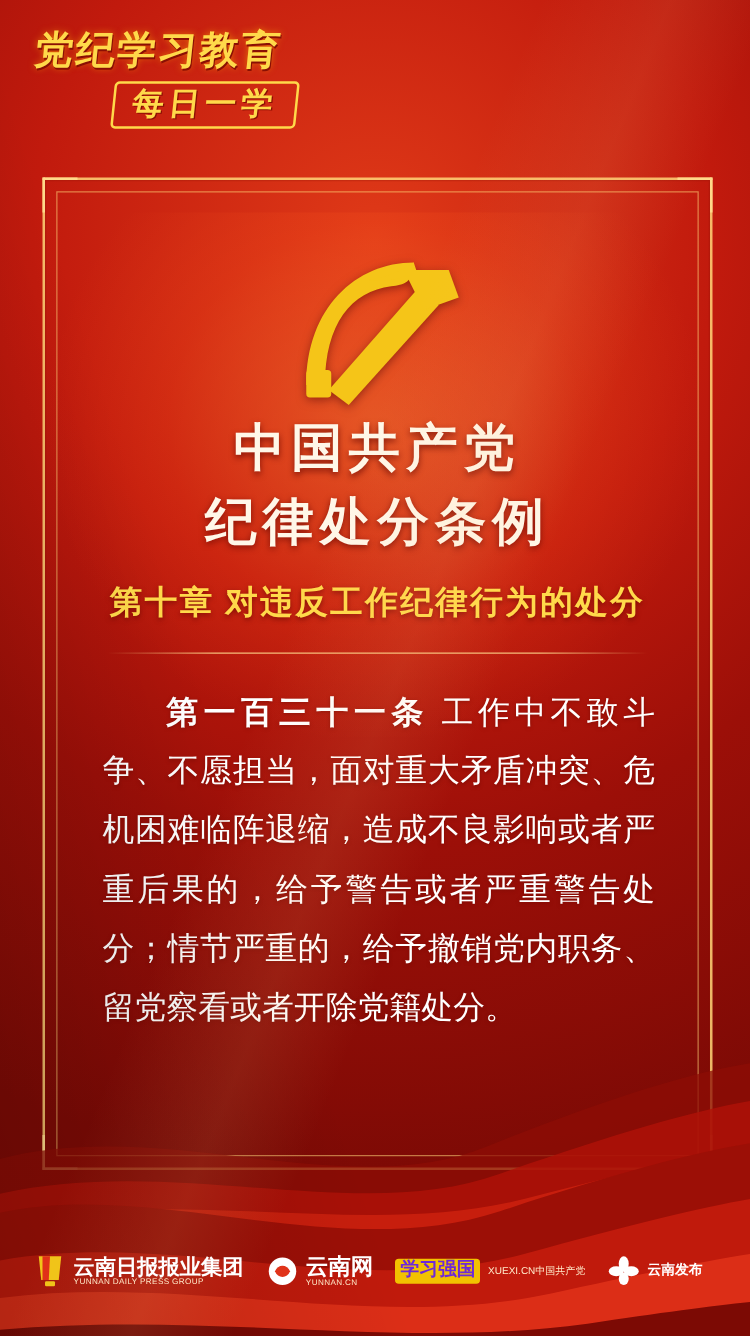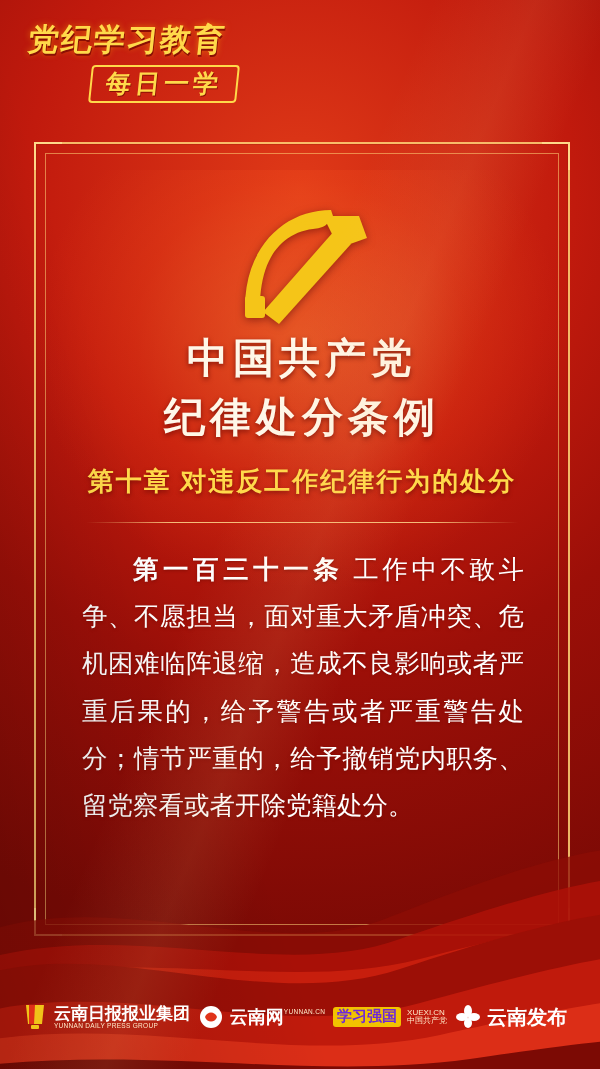--- a/index.html
+++ b/index.html
@@ -220,23 +220,23 @@
   .logo-3 .badge {
     background: #f2c200;
     color: #6d28d9;
     font-family: "Liberation Serif", serif;
     font-weight: bold;
     font-size: 15px;
     padding: 1px 4px;
     border-radius: 3px;
     line-height: 1.15;
   }
-  .logo-3 .stack { display: flex; flex-direction: column; line-height: 1.05; }
+  .logo-3 .stack { display: flex; flex-direction: row; line-height: 1.05; }
   .logo-3 .sub { font-size: 8px; color: #ffe9c9; white-space: nowrap; }
-  .logo-4 .logo-cn { font-size: 20px; }
+  .logo-4 .logo-cn { font-size: 11px; }
 </style>
 </head>
 <body>
 
 <div class="poster">
 
   <div class="glow"></div>
 
   <div class="header">
     <div class="hdr-line1">党纪学习教育</div>
@@ -314,21 +314,21 @@
       </span>
     </div>
 
     <div class="logo logo-2">
       <span class="mark">
         <svg viewBox="0 0 26 30" xmlns="http://www.w3.org/2000/svg">
           <circle cx="13" cy="15" r="11" fill="#ffffff"></circle>
           <path d="M7 15 C9 9, 17 9, 19 15 C17 21, 9 21, 7 15 Z" fill="#e0331a"></path>
         </svg>
       </span>
-      <span class="stack" style="display:flex;flex-direction:row;">
+      <span class="stack" style="display:flex;flex-direction:column;">
         <span class="logo-cn">云南网</span>
         <span class="logo-en">YUNNAN.CN</span>
       </span>
     </div>
 
     <div class="logo logo-3">
       <span class="badge">学习强国</span>
       <span class="stack">
         <span class="sub">XUEXI.CN</span>
         <span class="sub">中国共产党</span>

